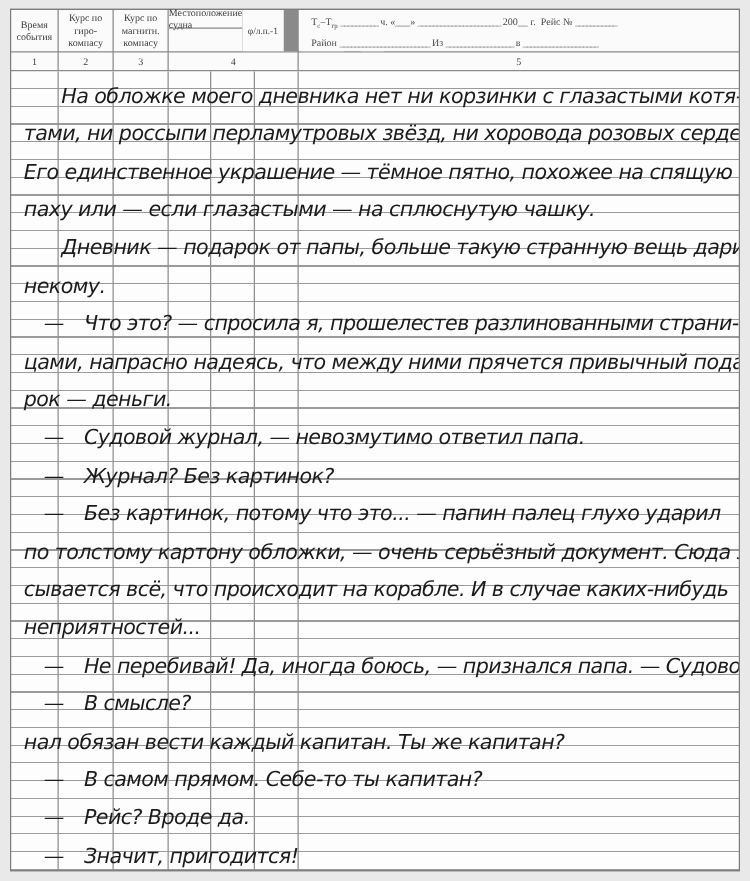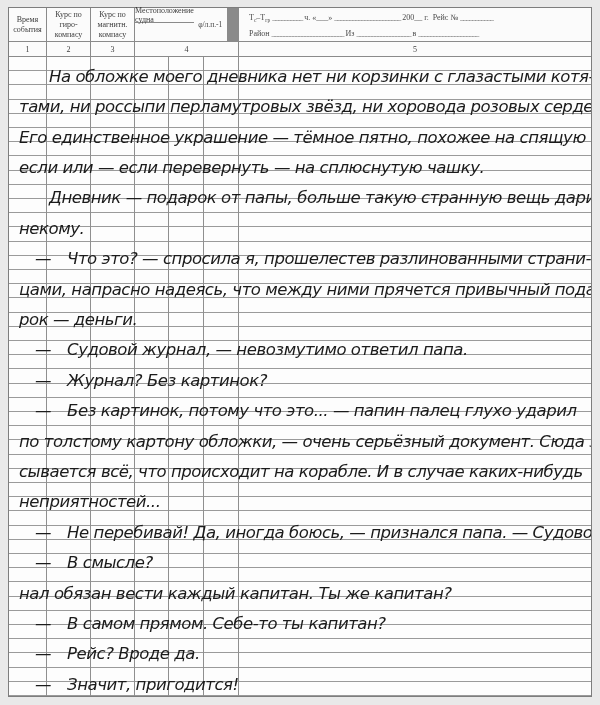--- a/index.html
+++ b/index.html
@@ -121,21 +121,21 @@
     <div class="vline" style="left:81px"></div>
     <div class="vline" style="left:125px"></div>
     <div class="vline" style="left:159px"></div>
     <div class="vline" style="left:194px"></div>
     <div class="vline" style="left:229px"></div>
 
     <div class="hw-lines">
       <div class="hw indent">На обложке моего дневника нет ни корзинки с глазастыми котя-</div>
       <div class="hw">тами, ни россыпи перламутровых звёзд, ни хоровода розовых сердечек.</div>
       <div class="hw">Его единственное украшение — тёмное пятно, похожее на спящую чере-</div>
-      <div class="hw">если или — если перевернуть — на сплюснутую чашку.</div>
+      <div class="hw">паху или — если глазастыми — на сплюснутую чашку.</div>
       <div class="hw indent">Дневник — подарок от папы, больше такую странную вещь дарить</div>
       <div class="hw">некому.</div>
       <div class="hw dash">— Что это? — спросила я, прошелестев разлинованными страни-</div>
       <div class="hw">цами, напрасно надеясь, что между ними прячется привычный пода-</div>
       <div class="hw">рок — деньги.</div>
       <div class="hw dash">— Судовой журнал, — невозмутимо ответил папа.</div>
       <div class="hw dash">— Журнал? Без картинок?</div>
       <div class="hw dash">— Без картинок, потому что это... — папин палец глухо ударил</div>
       <div class="hw">по толстому картону обложки, — очень серьёзный документ. Сюда запи-</div>
       <div class="hw">сывается всё, что происходит на корабле. И в случае каких-нибудь</div>

